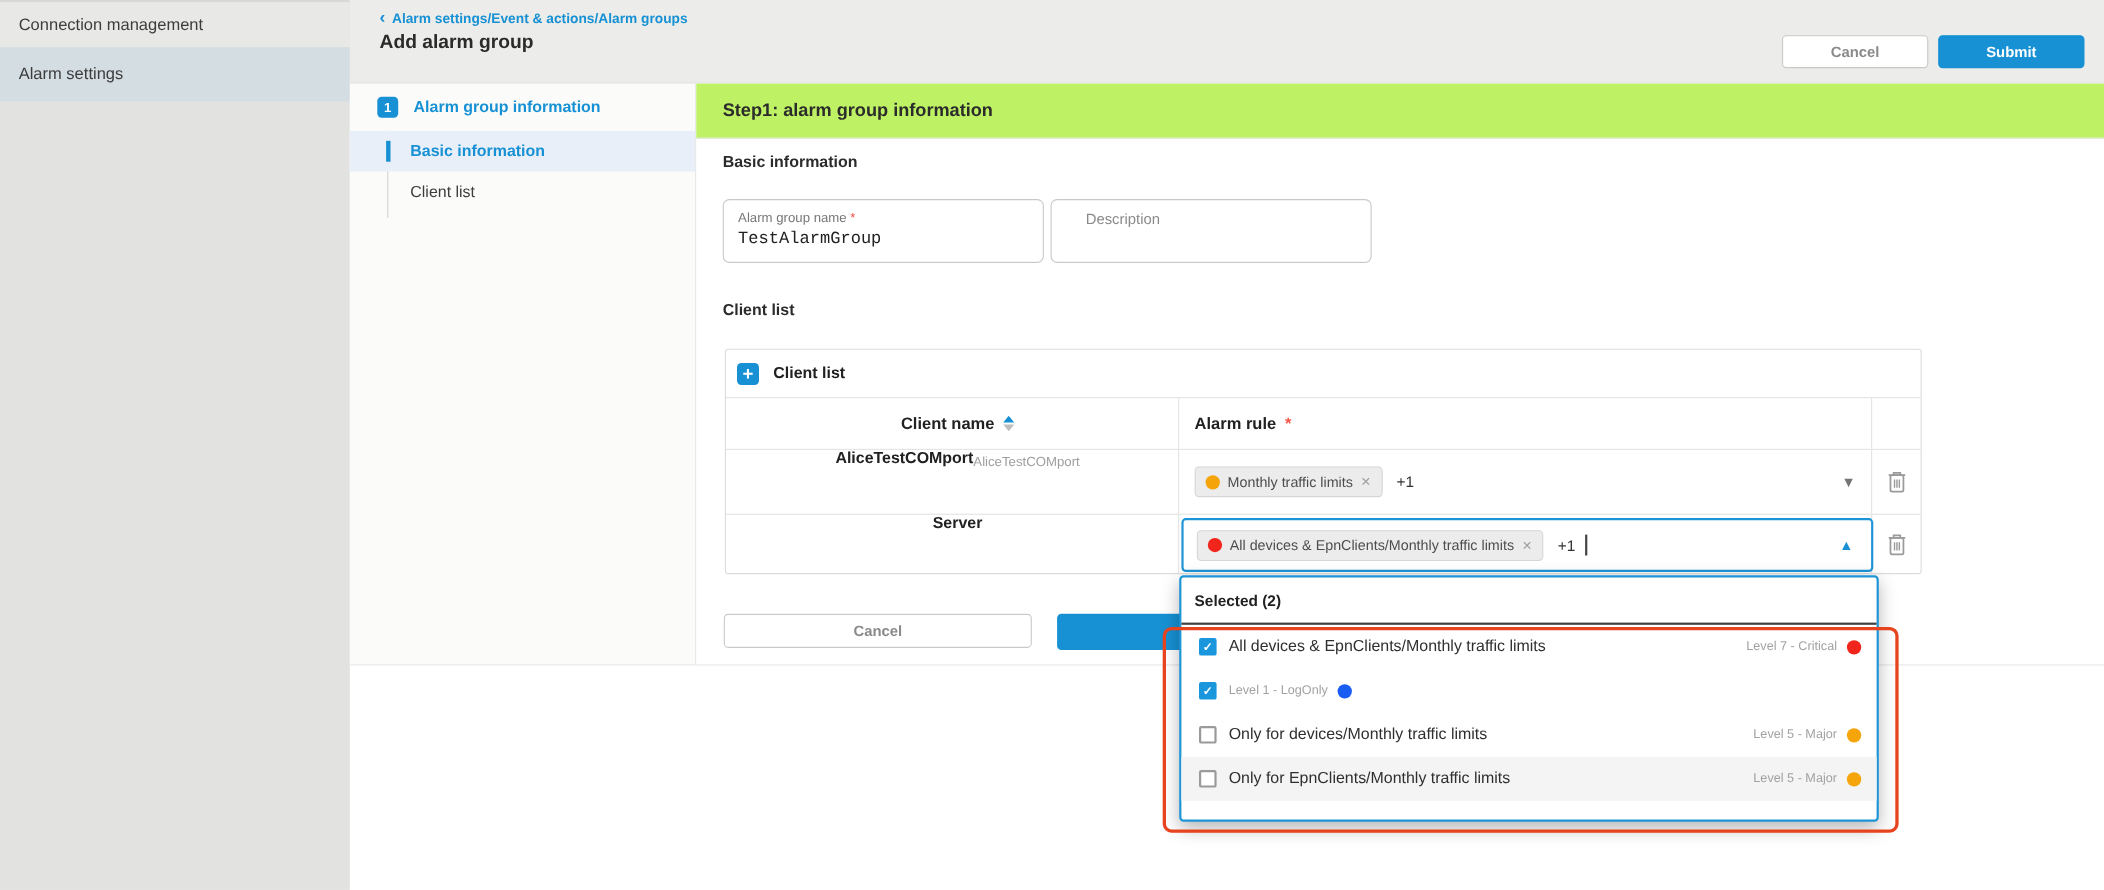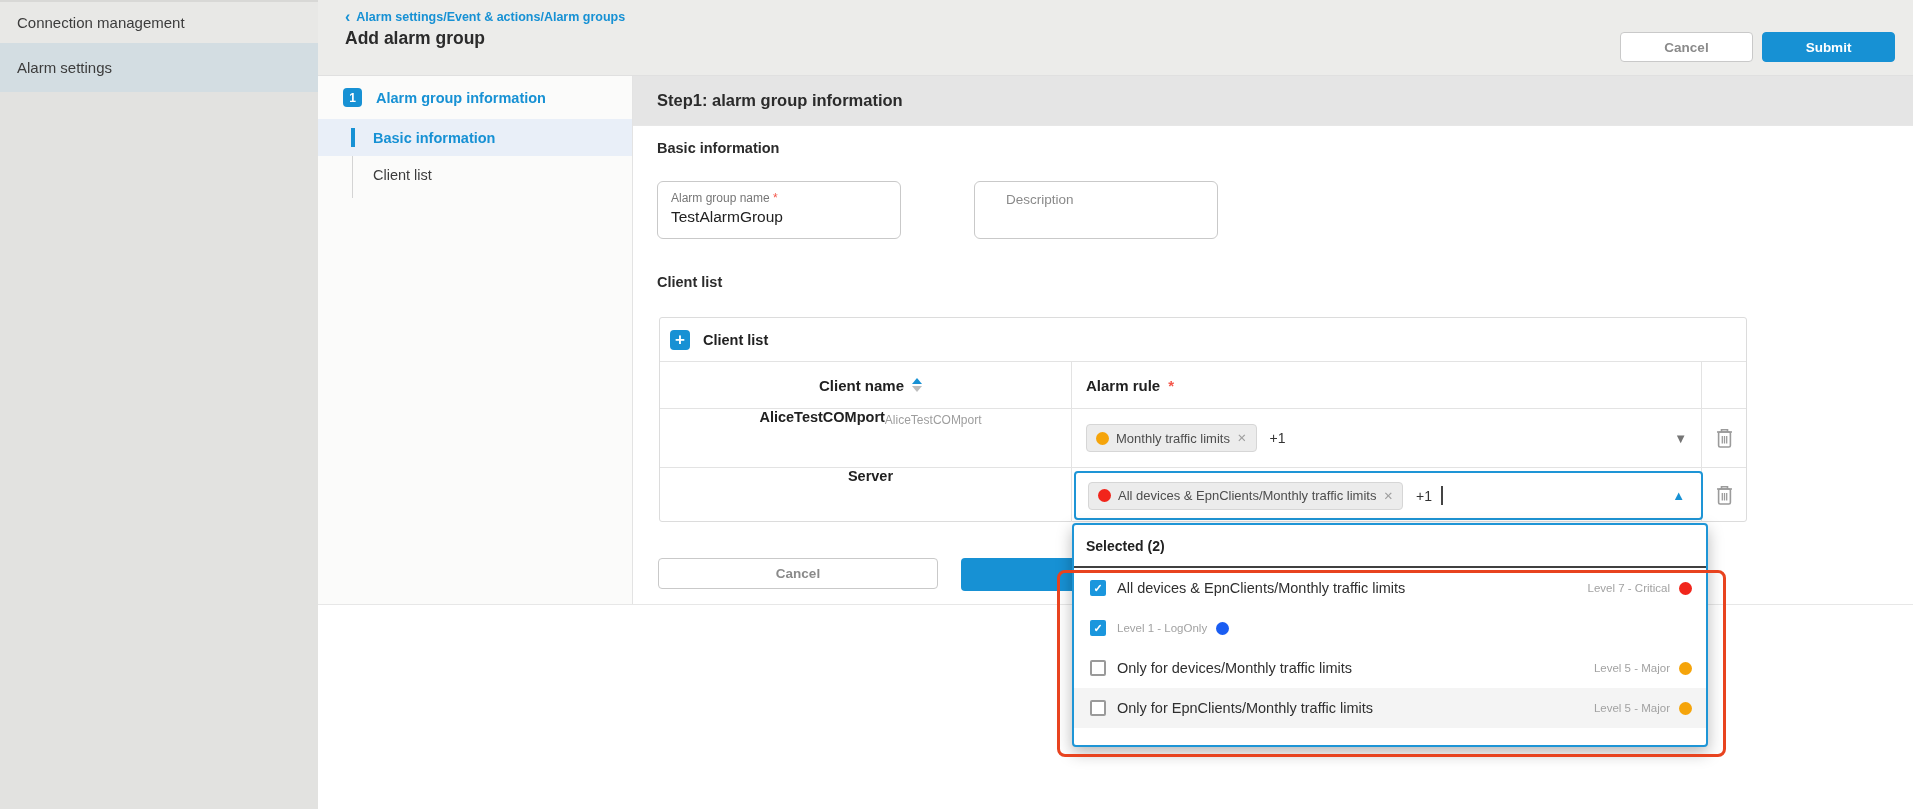--- a/index.html
+++ b/index.html
@@ -26,32 +26,32 @@
   .step-head { position:relative; height:43px; display:flex; align-items:center; padding-left:25px; gap:14px; cursor:pointer; }
   .step-badge { width:19px; height:19px; border-radius:4px; background:#1791d4; color:#fff; font-size:12px; font-weight:bold; display:flex; align-items:center; justify-content:center; }
   .step-head .lbl { color:#1791d4; font-size:14.5px; font-weight:bold; }
   .connector { position:absolute; left:34px; top:43px; width:1px; height:79px; background:#d4d4d4; }
   .sub-item { position:relative; height:37px; display:flex; align-items:center; padding-left:55px; font-size:14.5px; color:#3c3c3c; cursor:pointer; }
   .sub-item.active { background:#e9eff8; color:#1791d4; font-weight:bold; }
   .active-bar { position:absolute; left:33px; top:9px; width:4px; height:19px; background:#1791d4; }
 
   
   .main { position:absolute; left:633px; top:76px; width:1280px; height:733px; background:#fff; }
-  .step-title-row { height:50px; background:#e5e5e5; border-bottom:1px solid #e7e7e7; display:flex; align-items:center; padding-left:24px; }
+  .step-title-row { height:50px; background:#bef264; border-bottom:1px solid #e7e7e7; display:flex; align-items:center; padding-left:24px; }
   .step-title { font-size:16.5px; font-weight:bold; color:#2b2b2b; }
   .section-label { position:absolute; left:24px; font-size:14.5px; font-weight:bold; color:#2b2b2b; }
   .lbl-basic { top:64px; }
   .lbl-clients { top:198px; }
 
-  .field { position:absolute; top:105px; width:244px; height:58px; background:#fff; border:1px solid #c9c9c9; border-radius:6px; padding:9px 13px 0 13px; cursor:text; }
+  .field { position:absolute; top:105px; width:292px; height:58px; background:#fff; border:1px solid #c9c9c9; border-radius:6px; padding:9px 13px 0 13px; cursor:text; }
   .field-1 { left:24px; }
-  .field-2 { left:341px;padding-left:31px; }
+  .field-2 { left:322px;padding-left:31px; }
   .field .flabel { font-size:12px; color:#777; }
   .field .req { color:#f4564a; }
-  .field .fvalue { font-size:15.5px; color:#212121; margin-top:3px; }
+  .field .fvalue { font-size:15.5px; color:#212121; margin-top:3px;font-family:Liberation Mono, monospace; }
   .field .fplaceholder { font-size:13.5px; color:#8a8a8a; margin-top:1px; }
 
   
   .panel { position:absolute; left:26px; top:241px; width:1088px; height:205px; border:1px solid #dcdcdc; border-radius:3px; background:#fff; }
   .row-add { height:44px; display:flex; align-items:center; padding-left:10px; gap:13px; border-bottom:1px solid #e3e3e3; cursor:pointer; }
   .plus-icon { width:20px; height:20px; border-radius:4px; background:#1791d4; color:#fff; font-size:17px; font-weight:bold; display:flex; align-items:center; justify-content:center; line-height:18px; }
   .row-add .lbl { font-size:14.5px; font-weight:bold; }
   .tbl-row { display:flex; }
   .thead { height:47px; border-bottom:1px solid #e3e3e3; }
   .trow1 { height:59px; border-bottom:1px solid #e3e3e3; }

